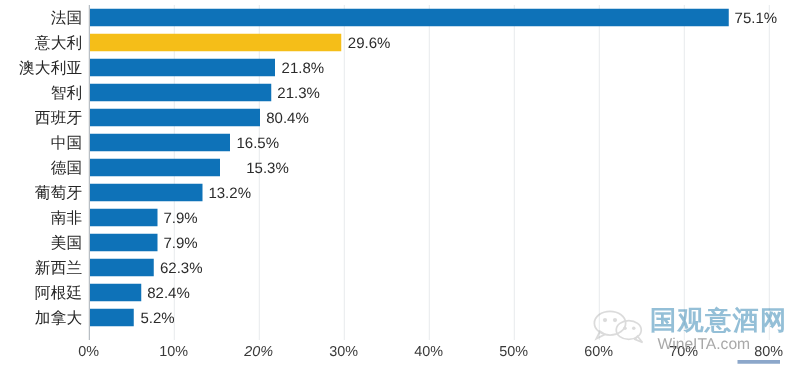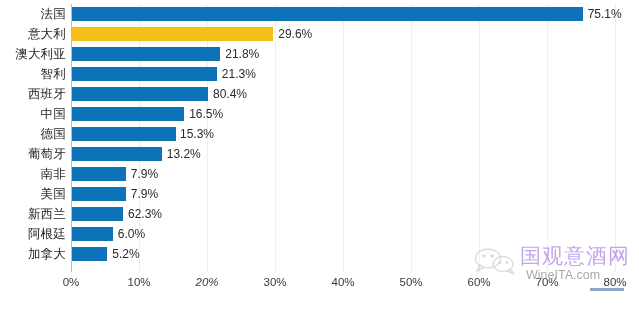--- a/index.html
+++ b/index.html
@@ -101,22 +101,22 @@
     top: 6px;
     width: 44px;
     height: 30px;
     opacity: 0.30;
   }
   .wm-cn {
     position: absolute;
     left: 50px;
     top: 2px;
     font-size: 21px;
-    font-weight: normal;
-    color: #6d28d9;
+    font-weight: bold;
+    color: #0369a1;
     opacity: 0.42;
     letter-spacing: 1px;
     white-space: nowrap;
     font-family: "DejaVu Sans", sans-serif;
   }
   .wm-url {
     position: absolute;
     left: 56px;
     top: 28px;
     font-size: 12.5px;
@@ -179,21 +179,21 @@
         <div class="val-label" style="left: 213px;">80.4%</div>
       </div>
       <div class="row" style="top: 104px;">
         <div class="cat-label">中国</div>
         <div class="bar" style="width: 112.2px; background: rgb(14, 114, 184);"></div>
         <div class="val-label" style="left: 189.2px;">16.5%</div>
       </div>
       <div class="row" style="top: 124px;">
         <div class="cat-label">德国</div>
         <div class="bar" style="width: 104.04px; background: rgb(14, 114, 184);"></div>
-        <div class="val-label" style="left: 180px;">15.3%</div>
+        <div class="val-label" style="left: 197px;">15.3%</div>
       </div>
       <div class="row" style="top: 144px;">
         <div class="cat-label">葡萄牙</div>
         <div class="bar" style="width: 89.76px; background: rgb(14, 114, 184);"></div>
         <div class="val-label" style="left: 166.76px;">13.2%</div>
       </div>
       <div class="row" style="top: 164px;">
         <div class="cat-label">南非</div>
         <div class="bar" style="width: 53.72px; background: rgb(14, 114, 184);"></div>
         <div class="val-label" style="left: 130.72px;">7.9%</div>
@@ -204,21 +204,21 @@
         <div class="val-label" style="left: 130.72px;">7.9%</div>
       </div>
       <div class="row" style="top: 204px;">
         <div class="cat-label">新西兰</div>
         <div class="bar" style="width: 51px; background: rgb(14, 114, 184);"></div>
         <div class="val-label" style="left: 128px;">62.3%</div>
       </div>
       <div class="row" style="top: 224px;">
         <div class="cat-label">阿根廷</div>
         <div class="bar" style="width: 40.8px; background: rgb(14, 114, 184);"></div>
-        <div class="val-label" style="left: 117.8px;">6.0%</div>
+        <div class="val-label" style="left: 117.8px;">82.4%</div>
       </div>
       <div class="row" style="top: 244px;">
         <div class="cat-label">加拿大</div>
         <div class="bar" style="width: 35.36px; background: rgb(14, 114, 184);"></div>
         <div class="val-label" style="left: 112.36px;">5.2%</div>
       </div>
     </div>
 
   <div id="ticks">
       <div class="tick" style="left: 49px;">0%</div>

